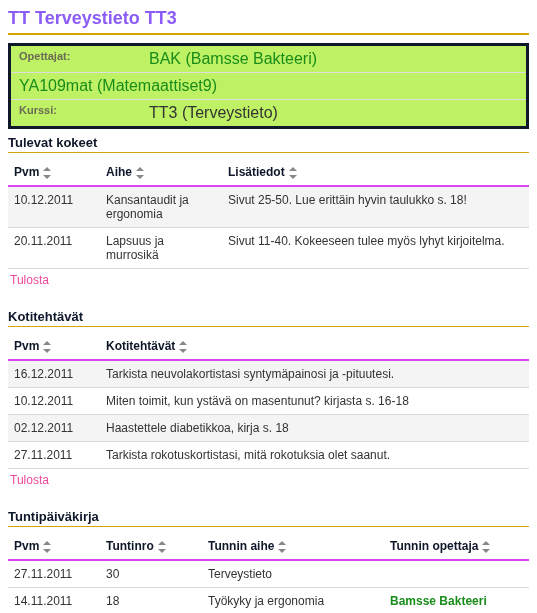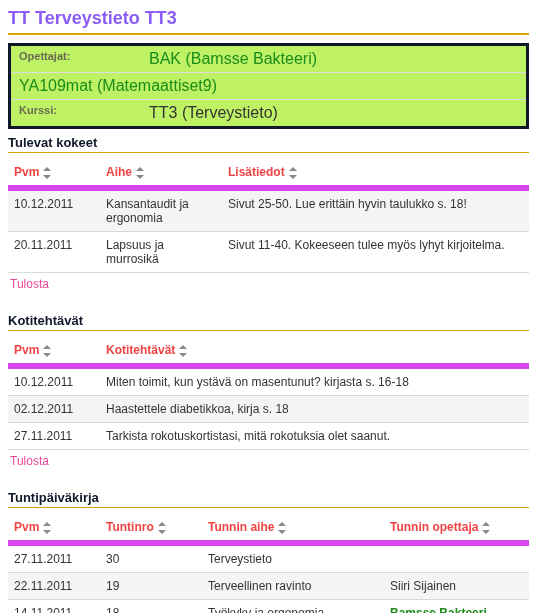--- a/index.html
+++ b/index.html
@@ -56,23 +56,23 @@
   }
   table {
     width: 100%;
     border-collapse: collapse;
     margin-bottom: 2px;
   }
   th {
     text-align: left;
     font-size: 12px;
     font-weight: bold;
-    color: #ef4444;
+    color: #0f172a;
     padding: 6px 6px;
-    border-bottom: 6px solid #d946ef;
+    border-bottom: 2px solid #d946ef;
     white-space: nowrap;
   }
   td {
     padding: 6px 6px;
     border-bottom: 1px solid #d9d9d9;
     font-size: 12px;
     vertical-align: top;
   }
   tr.alt td { background: #f4f4f4; }
   .sort-icon {
@@ -162,20 +162,24 @@
               <polygon points="4,0 8,4 0,4" fill="#888"></polygon>
               <polygon points="0,8 8,8 4,12" fill="#888"></polygon>
             </svg></span></th>
       <th><span>Kotitehtävät</span><span class="sort-icon"><svg width="8" height="12" viewBox="0 0 8 12">
               <polygon points="4,0 8,4 0,4" fill="#888"></polygon>
               <polygon points="0,8 8,8 4,12" fill="#888"></polygon>
             </svg></span></th>
     </tr>
   </thead>
   <tbody>
+      <tr class="alt">
+        <td>16.12.2011</td>
+        <td>Tarkista neuvolakortistasi syntymäpainosi ja -pituutesi.</td>
+      </tr>
       <tr>
         <td>10.12.2011</td>
         <td>Miten toimit, kun ystävä on masentunut? kirjasta s. 16-18</td>
       </tr>
       <tr class="alt">
         <td>02.12.2011</td>
         <td> Haastettele diabetikkoa, kirja s. 18</td>
       </tr>
       <tr>
         <td>27.11.2011</td>
@@ -209,26 +213,20 @@
             </svg></span></th>
     </tr>
   </thead>
   <tbody>
       <tr>
         <td>27.11.2011</td>
         <td>30</td>
         <td>Terveystieto</td>
         <td></td>
       </tr>
-      <tr class="alt">
-        <td>22.11.2011</td>
-        <td>19</td>
-        <td>Terveellinen ravinto</td>
-        <td>Siiri Sijainen</td>
-      </tr>
       <tr>
         <td>14.11.2011</td>
         <td>18</td>
         <td>Työkyky ja ergonomia</td>
         <td><span class="teacher-link">Bamsse Bakteeri</span></td>
       </tr>
     </tbody>
 </table>
 
 

